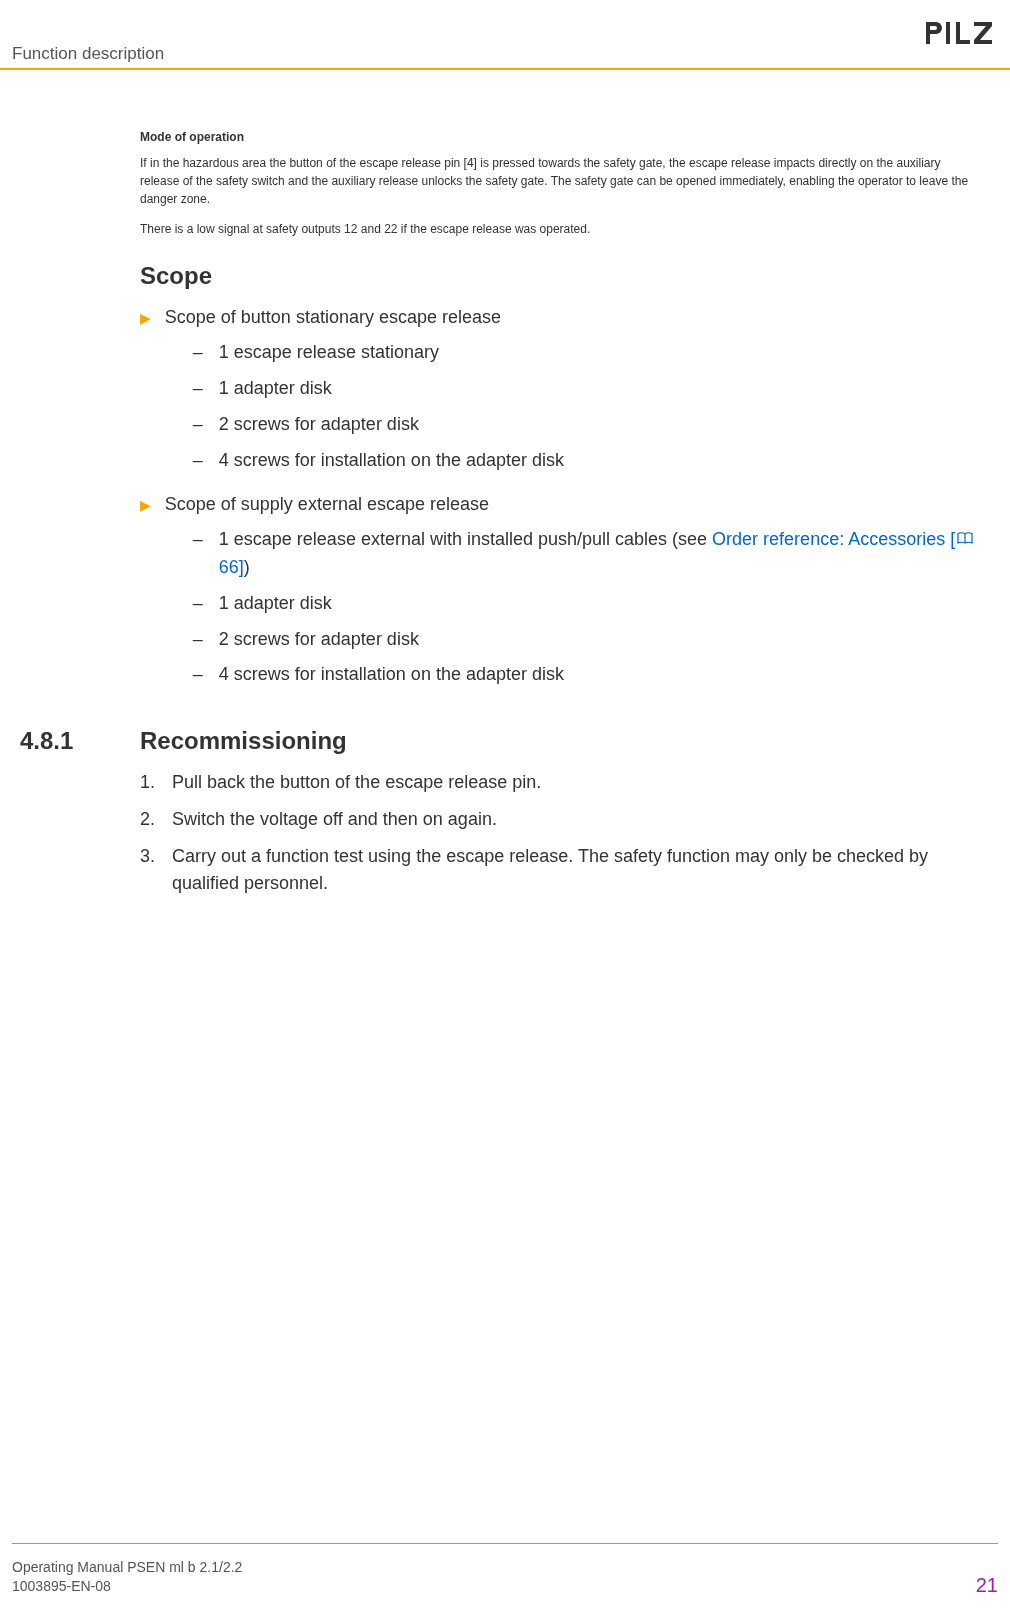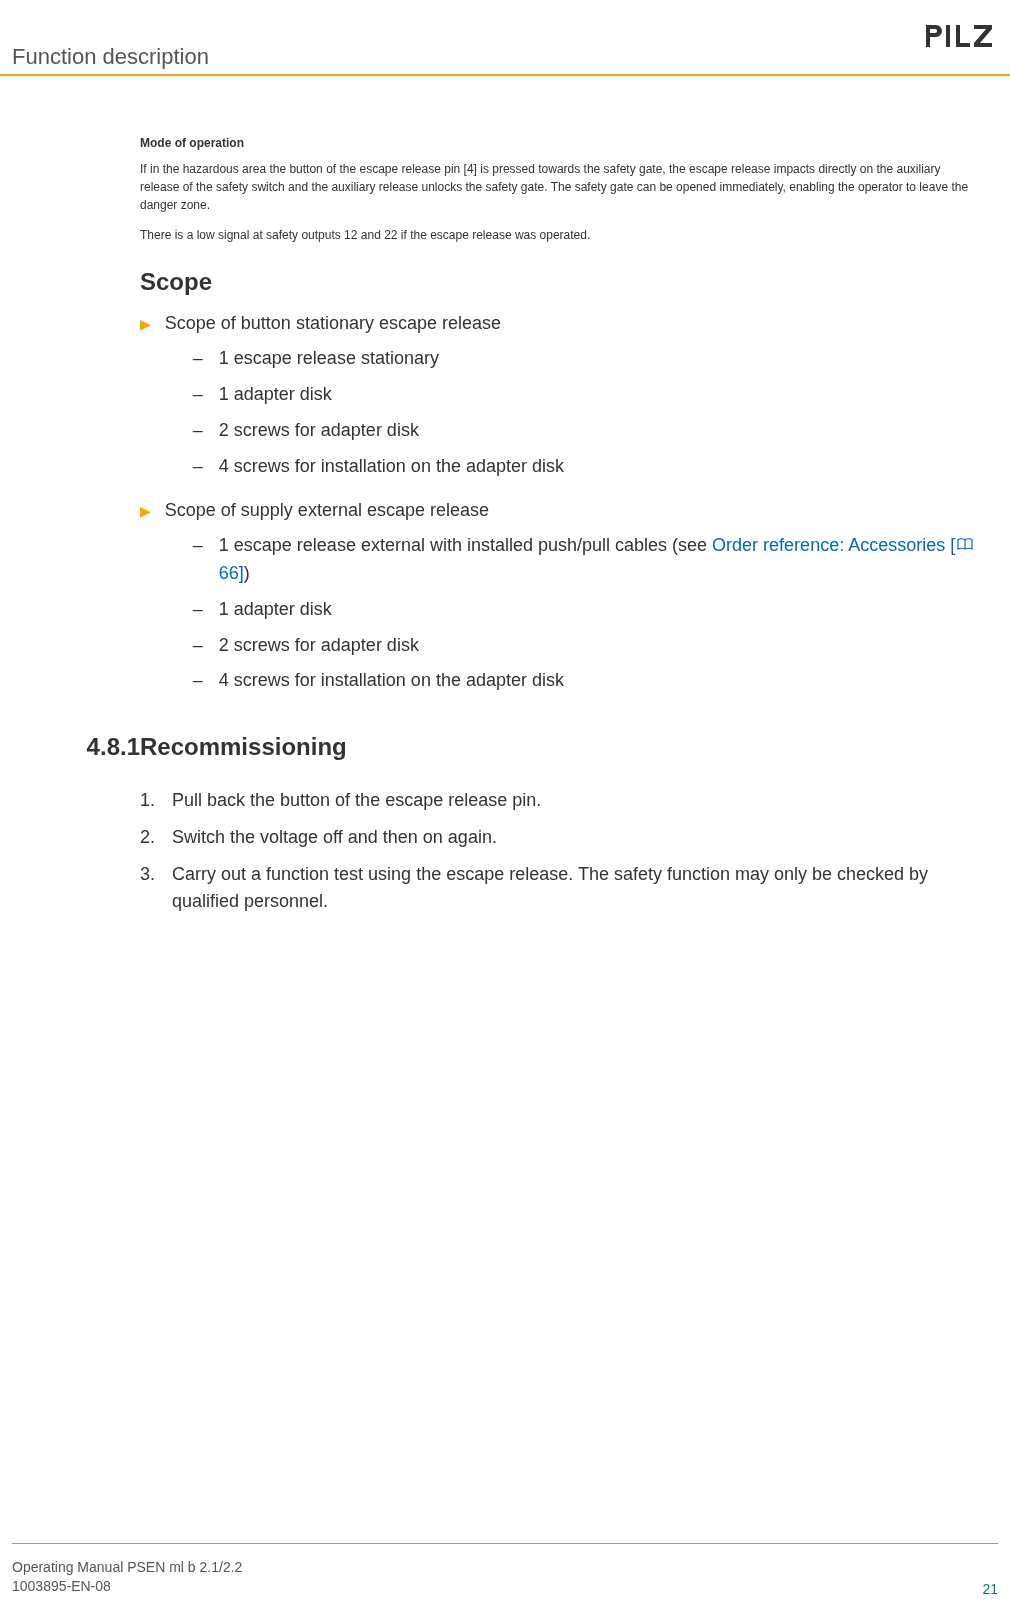--- a/index.html
+++ b/index.html
@@ -12,21 +12,21 @@
       color: #333;
     }
     .header {
       display: flex;
       justify-content: space-between;
       align-items: center;
       padding: 8px 12px 4px 12px;
       border-bottom: 2px solid #f7a600;
     }
     .header-title {
-      font-size: 22px;
+      font-size: 17px;
       color: #555;
       font-weight: normal;
       margin-top: 36px;
     }
     .logo {
       font-family: Arial, sans-serif;
       font-size: 26px;
       font-weight: bold;
       letter-spacing: 1px;
       color: #333;
@@ -83,22 +83,21 @@
     .link { color: #0066cc; }
     .book-icon {
       display: inline-block;
       vertical-align: middle;
       margin: 0 2px;
     }
     .section-row {
       display: flex;
       align-items: baseline;
       margin-top: 30px;
-      margin-bottom: 26px;
-      text-align: right;
+      margin-bottom: 14px;
     }
     .section-num {
       width: 120px;
       font-size: 24px;
       font-weight: bold;
       color: #333;
       flex-shrink: 0;
     }
     .section-title {
       font-size: 24px;
@@ -119,21 +118,21 @@
       bottom: 12px;
       left: 12px;
       right: 12px;
       border-top: 1px solid #999;
       padding-top: 14px;
       display: flex;
       justify-content: space-between;
       align-items: flex-end;
     }
     .footer-left { font-size: 14px; color: #555; line-height: 1.4; }
-    .footer-right { font-size: 14px; color: #0f766e; }
+    .footer-right { font-size: 20px; color: #a21caf; }
   </style>
 </head>
 <body>
 
 <div class="header">
   <div class="header-title">Function description</div>
   <div class="logo">
     <svg width="72" height="26" viewBox="0 0 72 26">
       <g fill="#333">
         <path d="M0 2 h10 a6 6 0 0 1 0 12 h-6 v10 h-4 z M4 6 v4 h5 a2 2 0 0 0 0 -4 z"></path>

